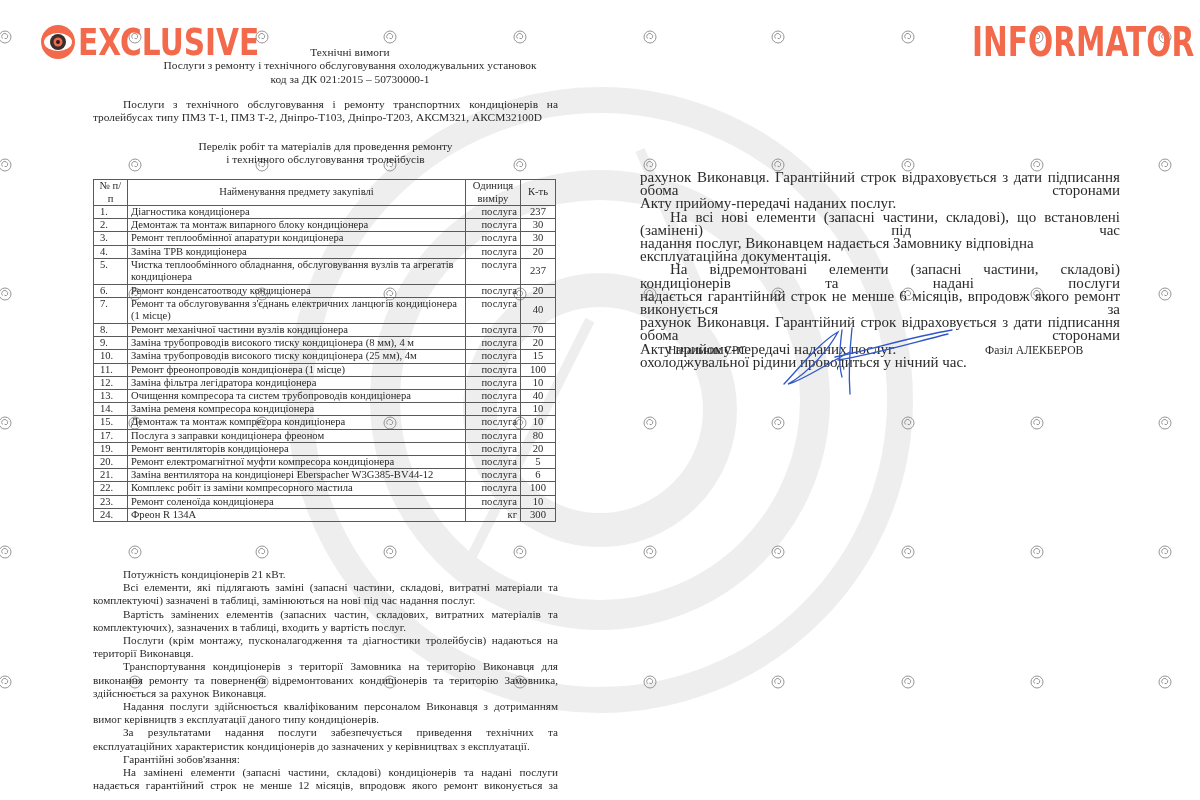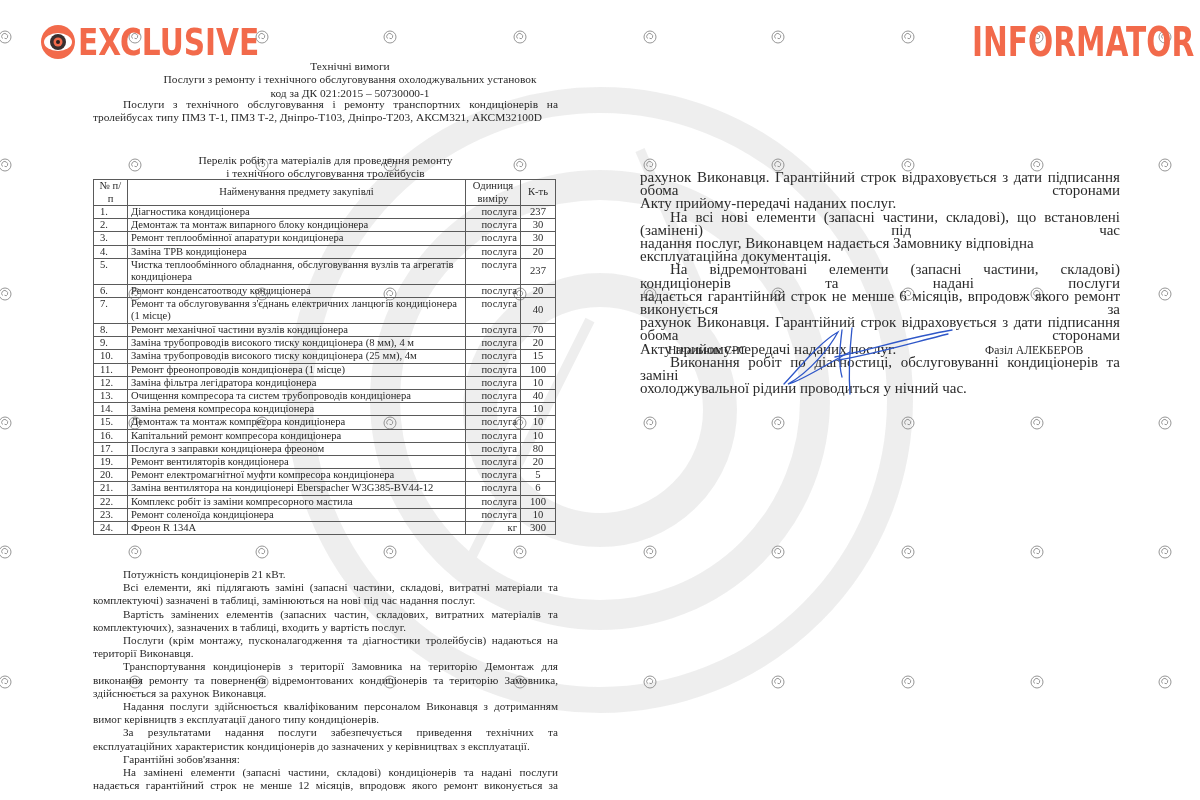--- a/index.html
+++ b/index.html
@@ -16,21 +16,21 @@
   .logo-exclusive .eye { width:36px; height:36px; margin-right:2px; }
   .logo-text {
     font-family:"DejaVu Sans", "Liberation Sans", sans-serif; font-weight:bold;
     color:#f26a4b; font-size:38px; letter-spacing:0px; line-height:40px;
     transform:scaleX(0.78); transform-origin:left center; display:inline-block;
   }
   .logo-informator { position:absolute; left:972px; top:20px; height:44px; }
   .logo-informator .logo-text { font-size:40px; line-height:44px; transform:scaleX(0.74); }
 
   .doc { position:absolute; font-size:11.4px; line-height:13.4px; }
-  .center { text-align:center;margin-top:14px; }
+  .center { text-align:center; }
   .indent { text-indent:30px; }
   .jfull { text-align:justify; text-align-last:justify; }
 
   table.spec {
     position:absolute; left:93px; top:179px; width:463px;
     border-collapse:collapse; font-size:10.6px; line-height:12.2px;
   }
   table.spec td, table.spec th {
     border:1px solid #5a5a5a; padding:0 3px; font-weight:normal; vertical-align:middle;
   }
@@ -423,26 +423,20 @@
         <td class="unit">послуга</td>
         <td class="qty">10</td>
       </tr>
       <tr class="r1">
         <td class="num">15.</td>
         <td class="name">Демонтаж та монтаж компресора кондиціонера</td>
         <td class="unit">послуга</td>
         <td class="qty">10</td>
       </tr>
       <tr class="r1">
-        <td class="num">16.</td>
-        <td class="name">Капітальний ремонт компресора кондиціонера</td>
-        <td class="unit">послуга</td>
-        <td class="qty">10</td>
-      </tr>
-      <tr class="r1">
         <td class="num">17.</td>
         <td class="name">Послуга з заправки кондиціонера фреоном</td>
         <td class="unit">послуга</td>
         <td class="qty">80</td>
       </tr>
       <tr class="r1">
         <td class="num">19.</td>
         <td class="name">Ремонт вентиляторів кондиціонера</td>
         <td class="unit">послуга</td>
         <td class="qty">20</td>
@@ -481,42 +475,41 @@
 </table>
 
 <div class="doc" style="left:93px; top:568px; width:465px; font-size:11.2px; line-height:13.2px;">
   <div class="indent">Потужність кондиціонерів 21 кВт.</div>
   <div class="indent jfull">Всі елементи, які підлягають заміні (запасні частини, складові, витратні матеріали та</div>
   <div>комплектуючі) зазначені в таблиці, замінюються на нові під час надання послуг.</div>
   <div class="indent jfull">Вартість замінених елементів (запасних частин, складових, витратних матеріалів та</div>
   <div>комплектуючих), зазначених в таблиці, входить у вартість послуг.</div>
   <div class="indent jfull">Послуги (крім монтажу, пусконалагодження та діагностики тролейбусів) надаються на</div>
   <div>території Виконавця.</div>
-  <div class="indent jfull">Транспортування кондиціонерів з території Замовника на територію Демонтаж для</div>
+  <div class="indent jfull">Транспортування кондиціонерів з території Замовника на територію Виконавця для</div>
   <div class="jfull">виконання ремонту та повернення відремонтованих кондиціонерів та територію Замовника,</div>
   <div>здійснюється за рахунок Виконавця.</div>
   <div class="indent jfull">Надання послуги здійснюється кваліфікованим персоналом Виконавця з дотриманням</div>
   <div>вимог керівництв з експлуатації даного типу кондиціонерів.</div>
   <div class="indent jfull">За результатами надання послуги забезпечується приведення технічних та</div>
   <div>експлуатаційних характеристик кондиціонерів до зазначених у керівництвах з експлуатації.</div>
   <div class="indent">Гарантійні зобов'язання:</div>
   <div class="indent jfull">На замінені елементи (запасні частини, складові) кондиціонерів та надані послуги</div>
   <div class="jfull">надається гарантійний строк не менше 12 місяців, впродовж якого ремонт виконується за</div>
 </div>
 
 <div class="doc" style="left:640px; top:171px; width:480px; font-size:15px; line-height:13.2px;">
   <div class="jfull">рахунок Виконавця. Гарантійний строк відраховується з дати підписання обома сторонами</div>
   <div>Акту прийому-передачі наданих послуг.</div>
   <div class="indent jfull">На всі нові елементи (запасні частини, складові), що встановлені (замінені) під час</div>
   <div>надання послуг, Виконавцем надається Замовнику відповідна експлуатаційна документація.</div>
   <div class="indent jfull">На відремонтовані елементи (запасні частини, складові) кондиціонерів та надані послуги</div>
   <div class="jfull">надається гарантійний строк не менше 6 місяців, впродовж якого ремонт виконується за</div>
   <div class="jfull">рахунок Виконавця. Гарантійний строк відраховується з дати підписання обома сторонами</div>
   <div>Акту прийому-передачі наданих послуг.</div>
-  <div class="indent jfull">Виконання робіт по діагностиці, обслуговуванні кондиціонерів та заміні</div>
   <div>охолоджувальної рідини проводиться у нічний час.</div>
 </div>
 
 <div class="sig-row" style="left:668px;">Начальник СРС</div>
 <div class="sig-row" style="left:985px;">Фазіл АЛЕКБЕРОВ</div>
 <svg class="signature" viewBox="0 0 180 75">
   <g fill="none" stroke="#2f57c8" stroke-width="1.3" stroke-linecap="round">
     <path d="M4 62 C 20 45, 40 20, 58 10 C 50 25, 30 50, 8 62 C 20 60, 50 40, 70 30"></path>
     <path d="M62 8 C 60 25, 58 40, 62 55"></path>
     <path d="M72 6 C 70 25, 68 45, 70 72"></path>

